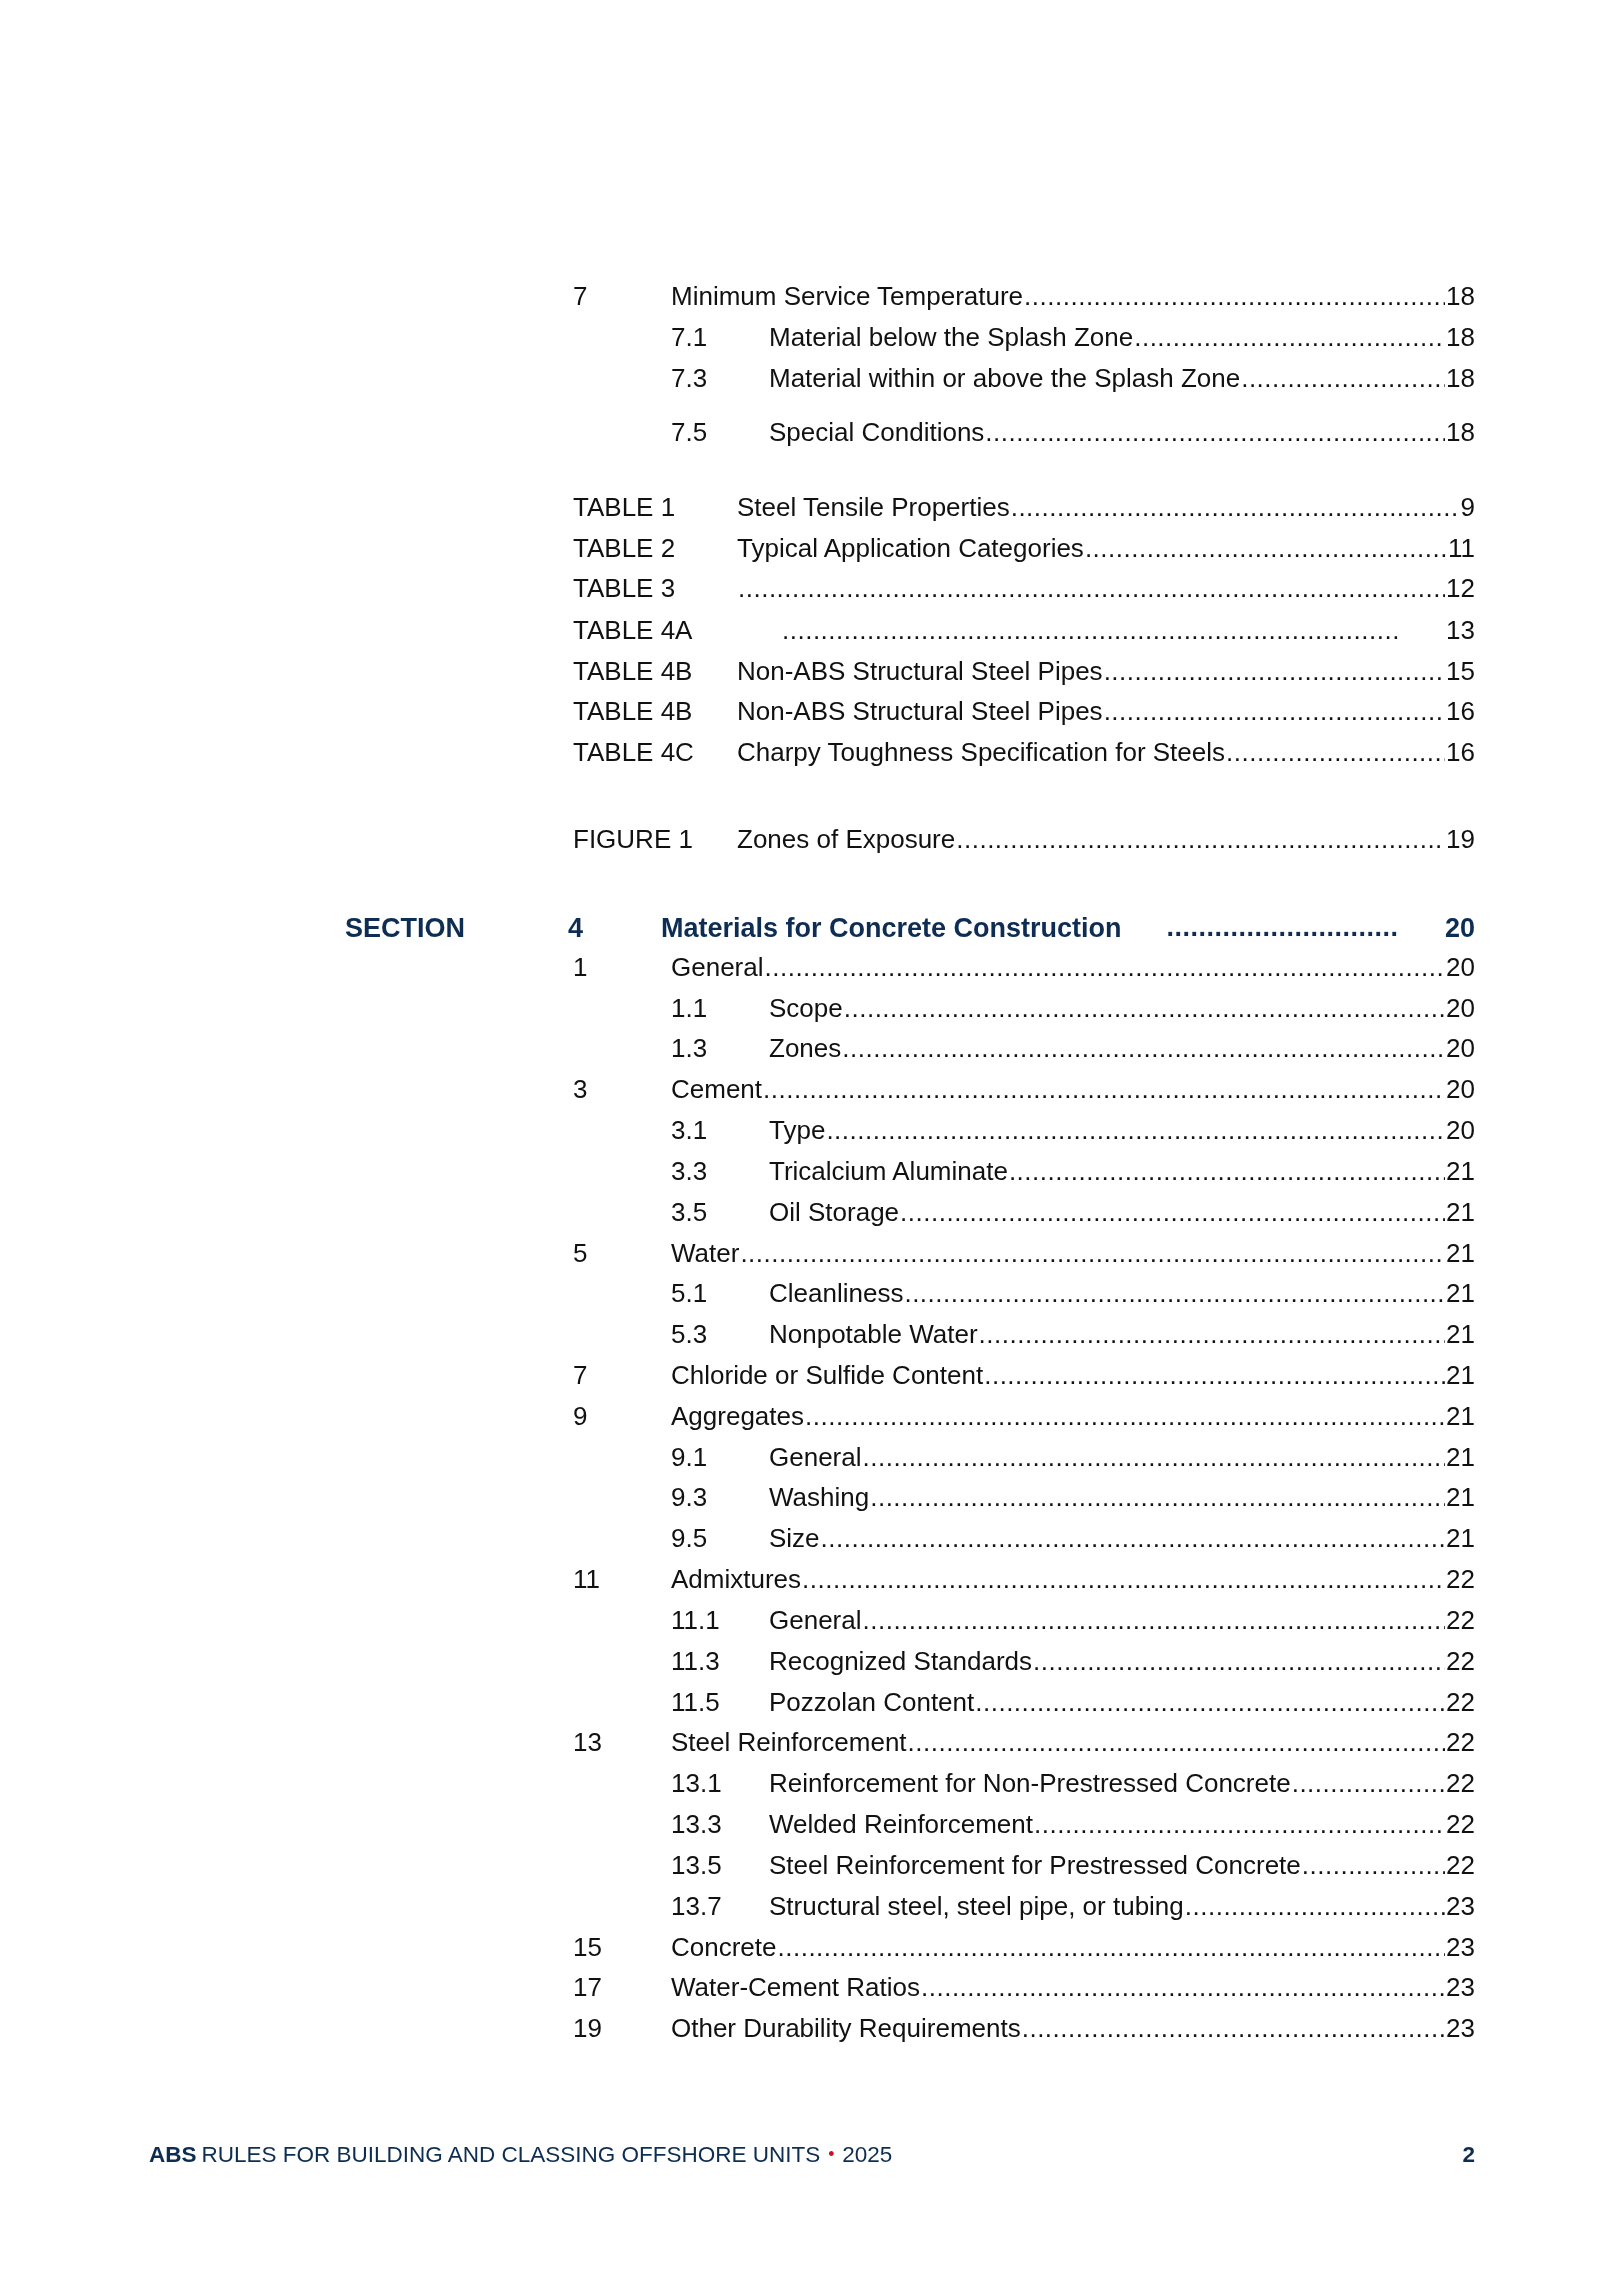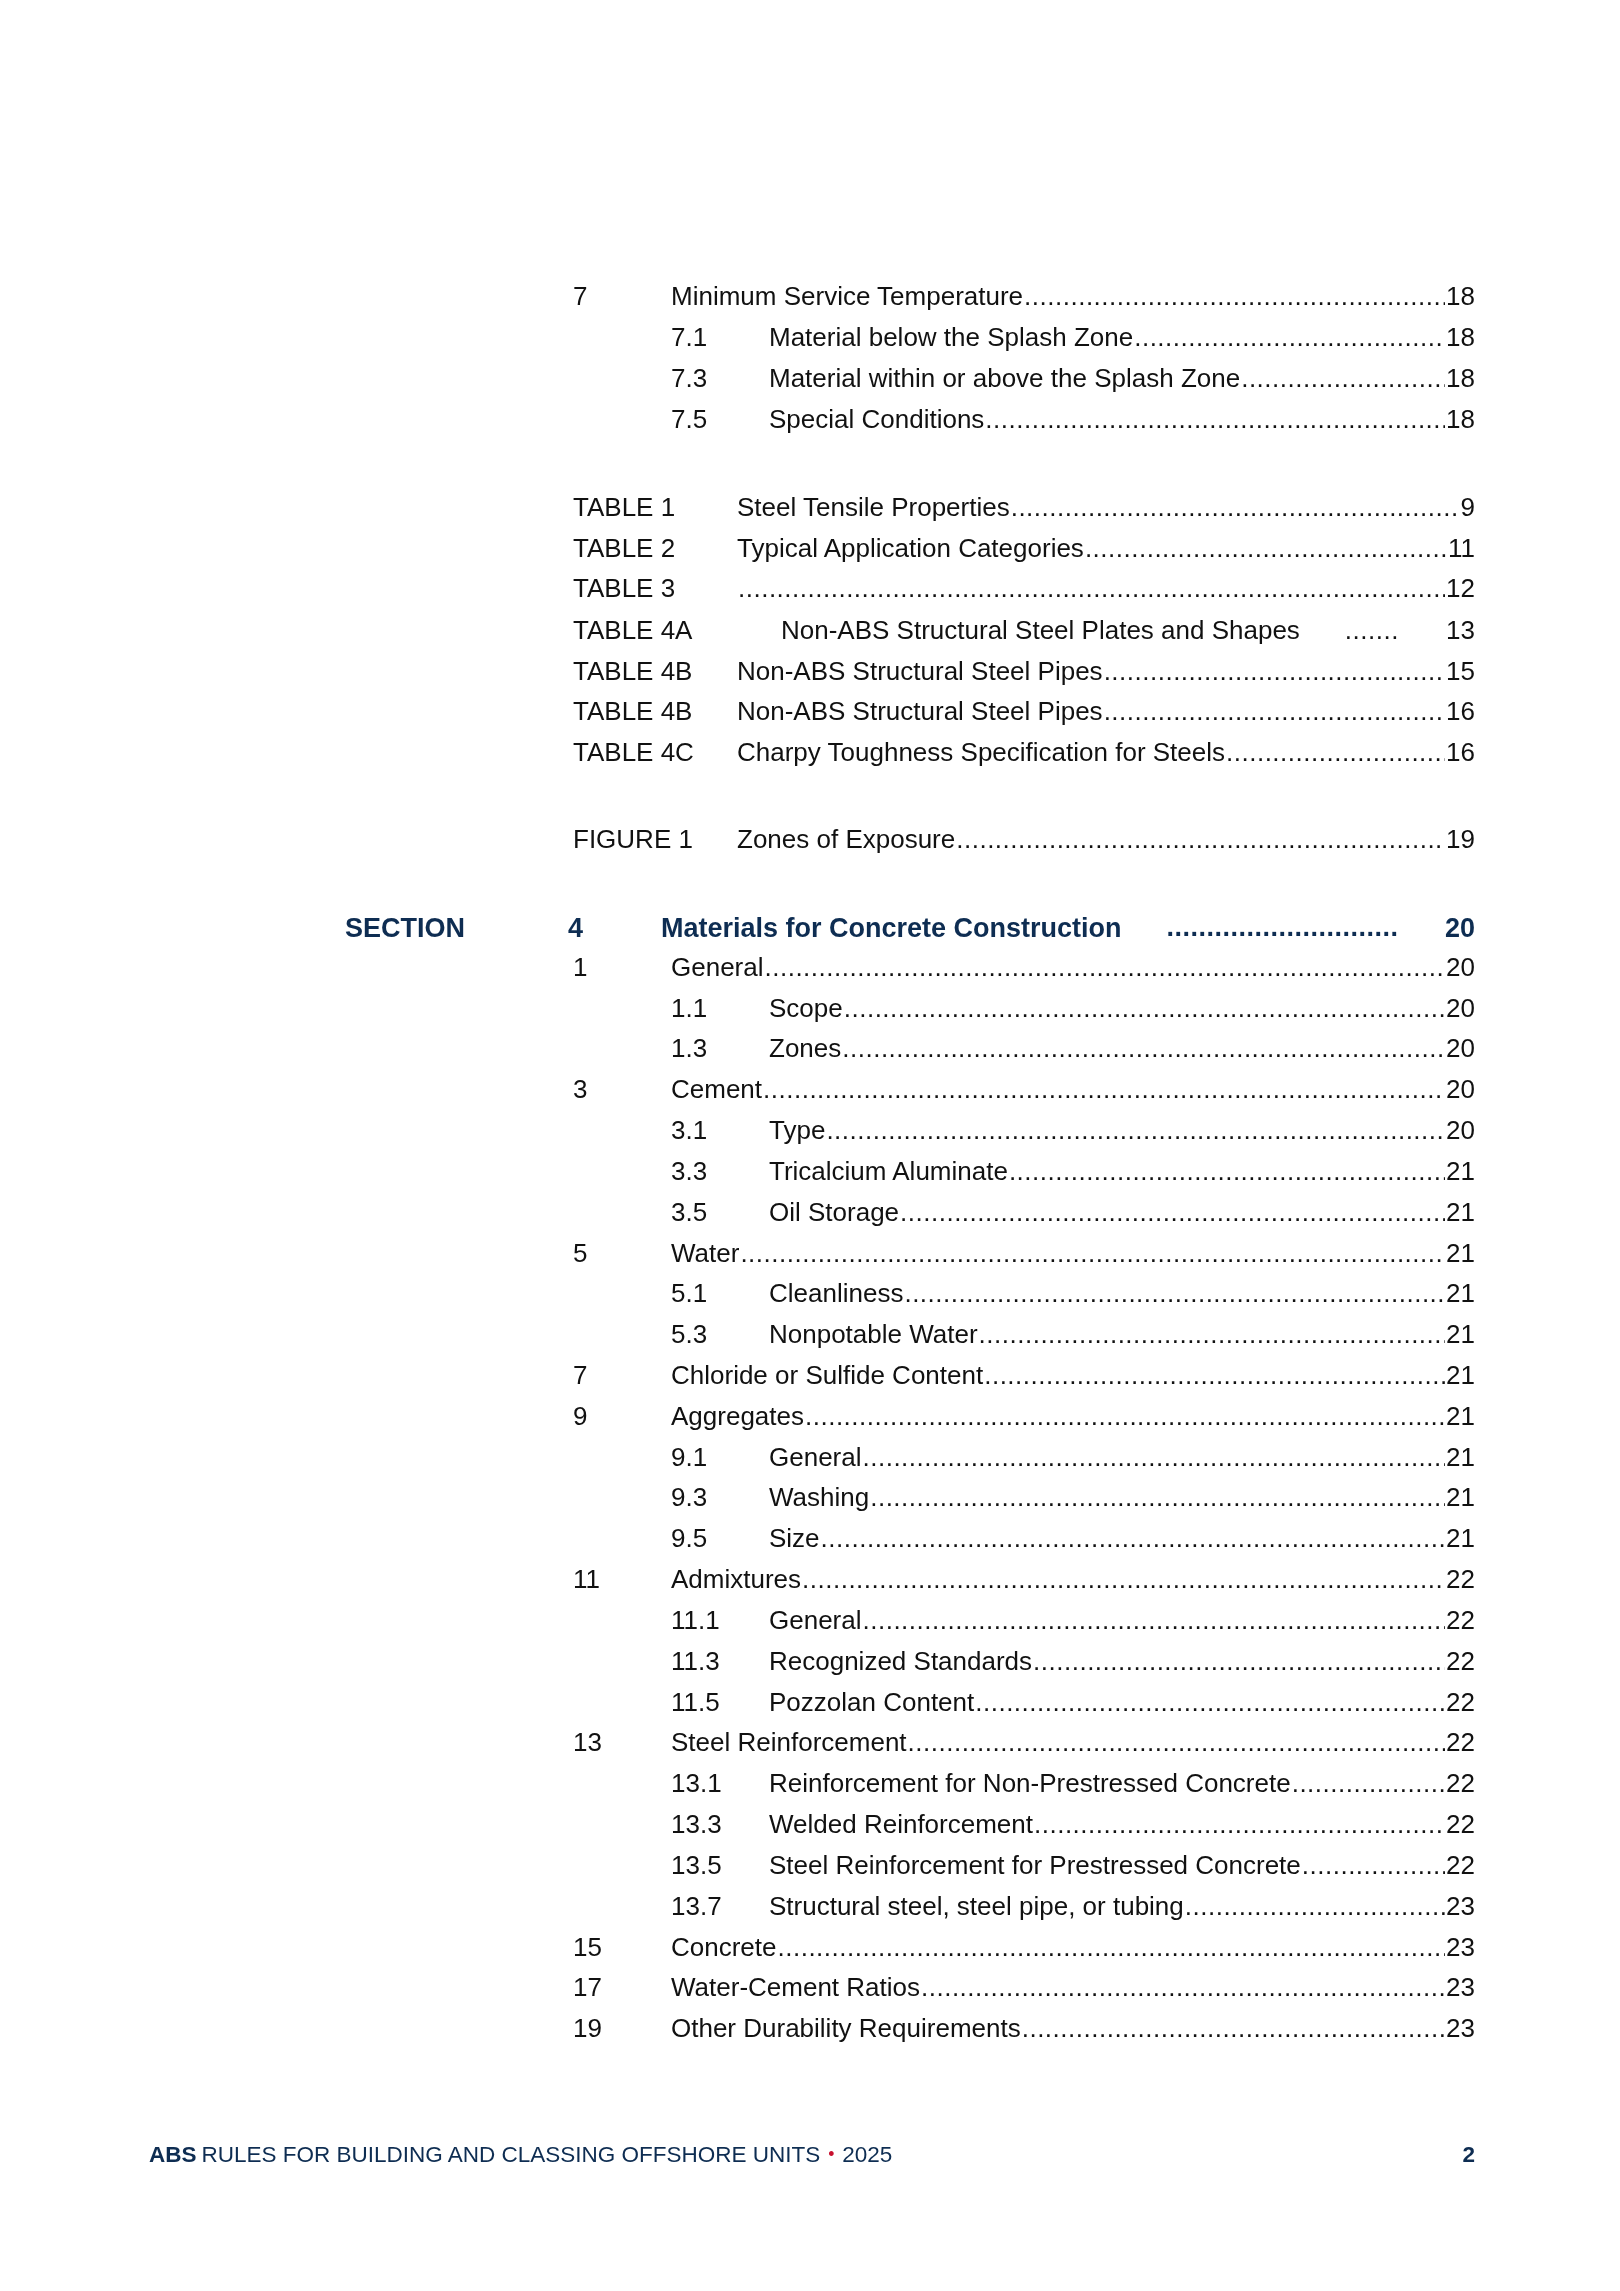--- a/index.html
+++ b/index.html
@@ -109,21 +109,21 @@
         <span class="leader"></span>
         <span class="page">18</span>
       </div>
       <div class="row lvl2" style="top: 362px;">
         <span class="indent"></span>
         <span class="num">7.3</span>
         <span class="title">Material within or above the Splash Zone</span>
         <span class="leader"></span>
         <span class="page">18</span>
       </div>
-      <div class="row lvl2" style="top: 403px;">
+      <div class="row lvl2" style="top: 416px;">
         <span class="indent"></span>
         <span class="num">7.5</span>
         <span class="title">Special Conditions</span>
         <span class="leader"></span>
         <span class="page">18</span>
       </div>
     </div>
   <div id="toc-tables">
       <div class="row tbl" style="top: 491px;">
         <span class="num">TABLE 1</span>
@@ -137,21 +137,20 @@
         <span class="leader"></span>
         <span class="page">11</span>
       </div>
       <div class="row tbl" style="top: 572px;">
         <span class="num">TABLE 3</span>
         <span class="leader"></span>
         <span class="page">12</span>
       </div>
       <div class="row tbl" style="top: 614px; gap: 44px;">
         <span class="num">TABLE 4A</span>
-        <span class="title">Non-ABS Structural Steel Plates and Shapes</span>
         <span class="leader"></span>
         <span class="page">13</span>
       </div>
       <div class="row tbl" style="top: 655px;">
         <span class="num">TABLE 4B</span>
         <span class="title">Non-ABS Structural Steel Pipes</span>
         <span class="leader"></span>
         <span class="page">15</span>
       </div>
       <div class="row tbl" style="top: 695px;">

